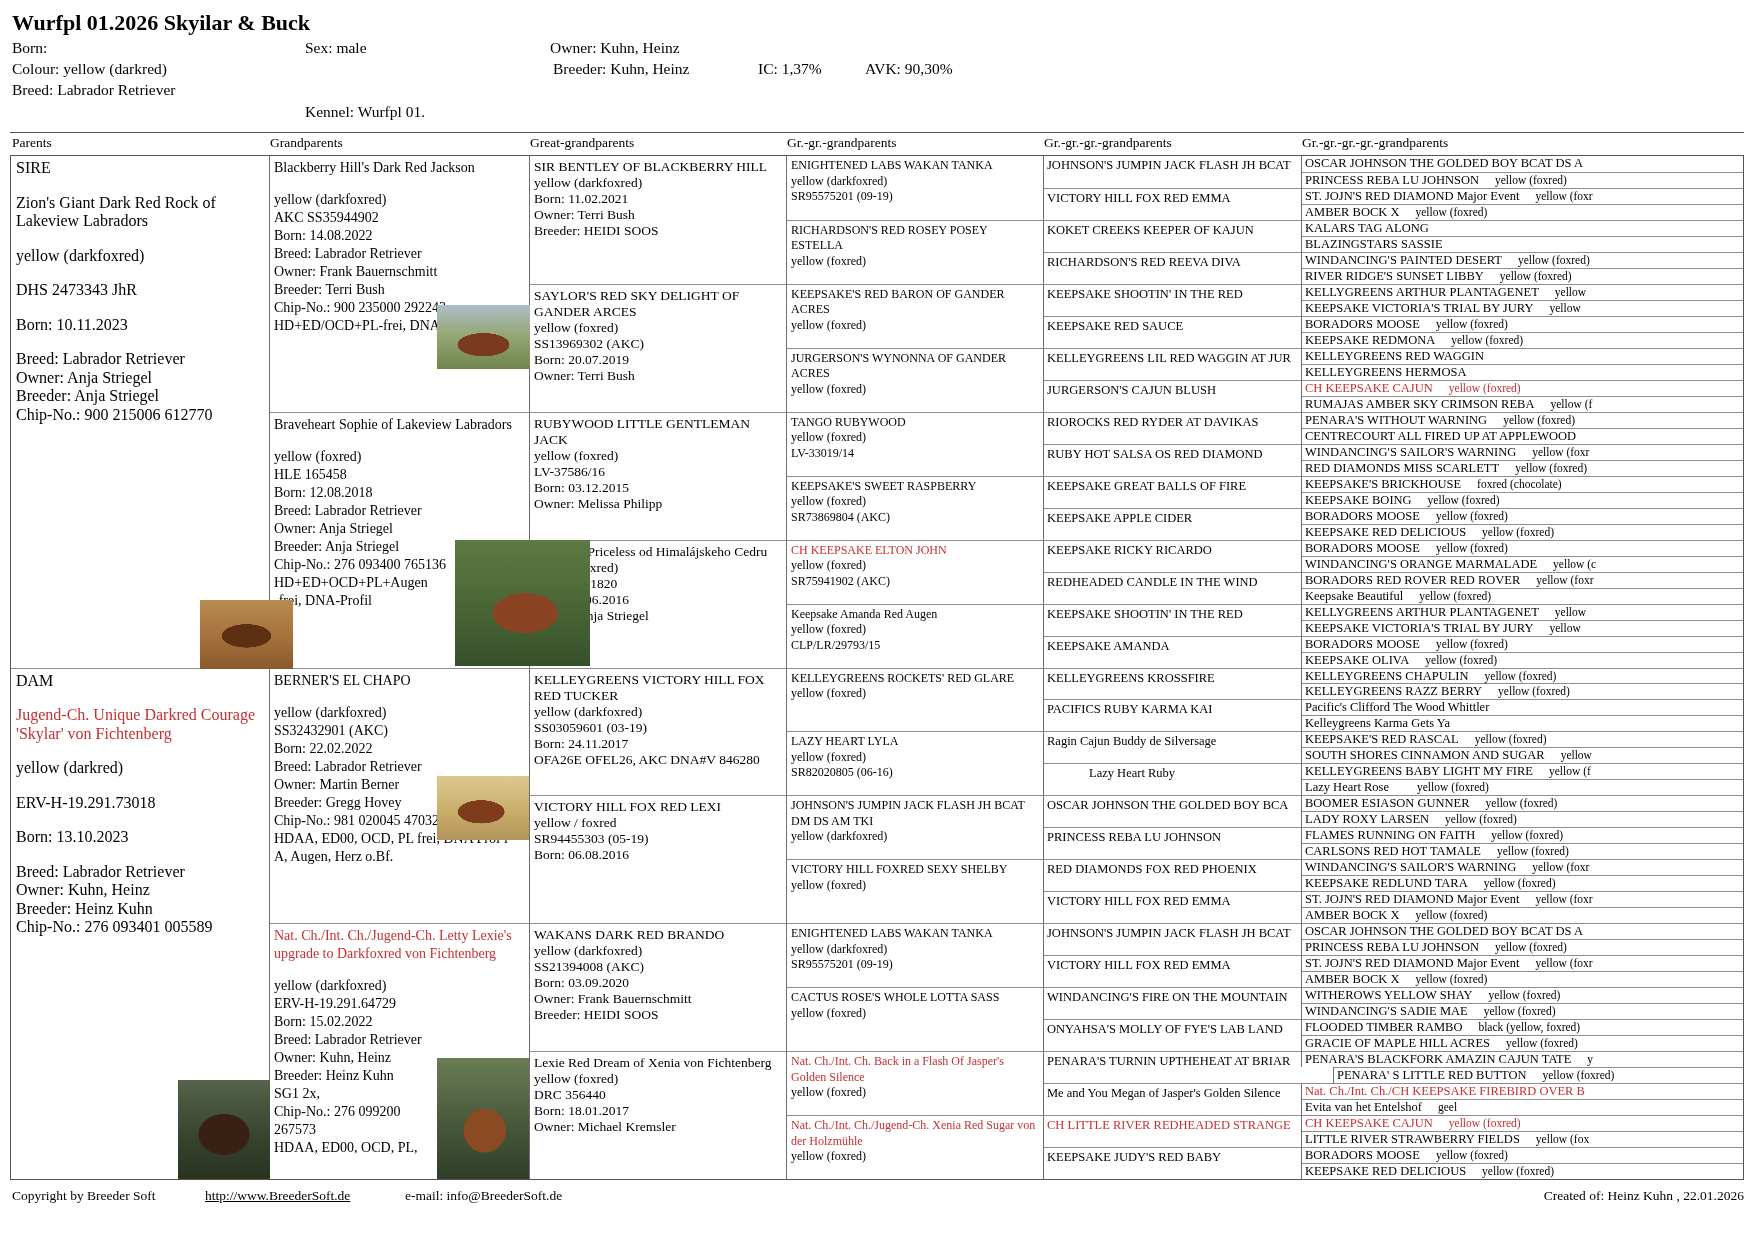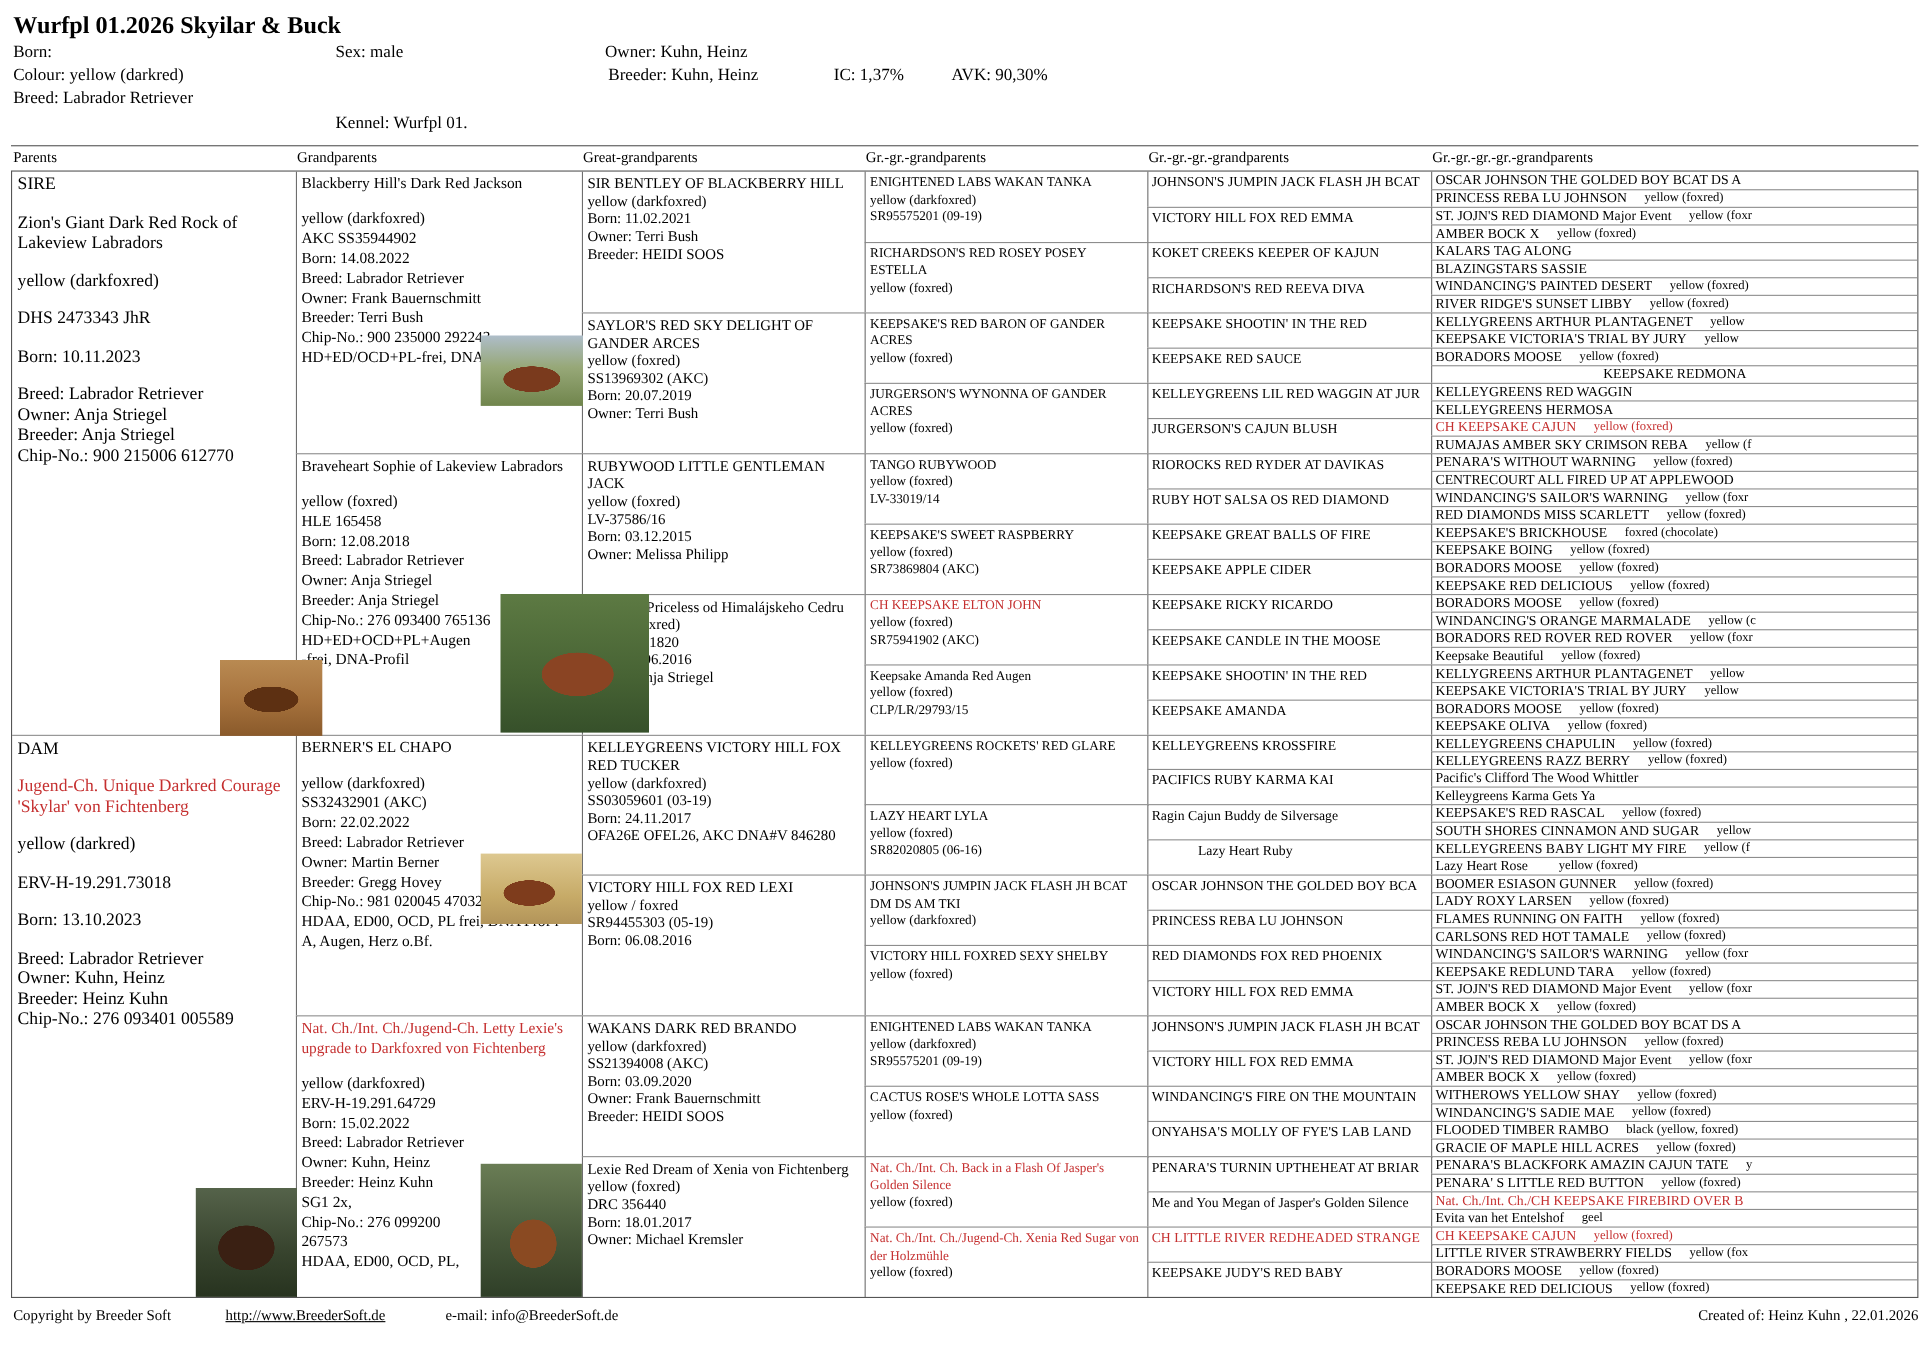--- a/index.html
+++ b/index.html
@@ -330,21 +330,21 @@
       <div class="cell c5 bl bt" style="grid-area: 21 / 5 / span 2;">
         <div class="ln">KEEPSAKE GREAT BALLS OF FIRE</div>
       </div>
       <div class="cell c5 bl bt" style="grid-area: 23 / 5 / span 2;">
         <div class="ln">KEEPSAKE APPLE CIDER</div>
       </div>
       <div class="cell c5 bl bt" style="grid-area: 25 / 5 / span 2;">
         <div class="ln">KEEPSAKE RICKY RICARDO</div>
       </div>
       <div class="cell c5 bl bt" style="grid-area: 27 / 5 / span 2;">
-        <div class="ln">KEEPSAKE CANDLE IN THE MOOSE</div>
+        <div class="ln">REDHEADED CANDLE IN THE WIND</div>
       </div>
       <div class="cell c5 bl bt" style="grid-area: 29 / 5 / span 2;">
         <div class="ln">KEEPSAKE SHOOTIN' IN THE RED</div>
       </div>
       <div class="cell c5 bl bt" style="grid-area: 31 / 5 / span 2;">
         <div class="ln">KEEPSAKE AMANDA</div>
       </div>
       <div class="cell c5 bl bt" style="grid-area: 33 / 5 / span 2;">
         <div class="ln">KELLEYGREENS KROSSFIRE</div>
       </div>
@@ -427,21 +427,21 @@
         <span class="clr">yellow</span>
       </div>
       <div class="cell c6 bl bt" style="grid-area: 10 / 6 / span 1;">
         <span class="nm">KEEPSAKE VICTORIA'S TRIAL BY JURY</span>
         <span class="clr">yellow</span>
       </div>
       <div class="cell c6 bl bt" style="grid-area: 11 / 6 / span 1;">
         <span class="nm">BORADORS MOOSE</span>
         <span class="clr">yellow (foxred)</span>
       </div>
-      <div class="cell c6 bl bt" style="grid-area: 12 / 6 / span 1; flex-direction: column;">
+      <div class="cell c6 bl bt" style="grid-area: 12 / 6 / span 1;">
         <span class="nm">KEEPSAKE REDMONA</span>
         <span class="clr">yellow (foxred)</span>
       </div>
       <div class="cell c6 bl bt" style="grid-area: 13 / 6 / span 1;">
         <span class="nm">KELLEYGREENS RED WAGGIN</span>
       </div>
       <div class="cell c6 bl bt" style="grid-area: 14 / 6 / span 1;">
         <span class="nm">KELLEYGREENS HERMOSA</span>
       </div>
       <div class="cell c6 bl bt" style="grid-area: 15 / 6 / span 1;">
@@ -605,21 +605,21 @@
         <span class="clr">black (yellow, foxred)</span>
       </div>
       <div class="cell c6 bl bt" style="grid-area: 56 / 6 / span 1;">
         <span class="nm">GRACIE OF MAPLE HILL ACRES</span>
         <span class="clr">yellow (foxred)</span>
       </div>
       <div class="cell c6 bl bt" style="grid-area: 57 / 6 / span 1;">
         <span class="nm">PENARA'S BLACKFORK AMAZIN CAJUN TATE</span>
         <span class="clr">y</span>
       </div>
-      <div class="cell c6 bl bt" style="grid-area: 58 / 6 / span 1;">
+      <div class="cell c6 bl bt" style="grid-area: 58 / 6 / span 1; margin-left: 32px;">
         <span class="nm">PENARA' S LITTLE RED BUTTON</span>
         <span class="clr">yellow (foxred)</span>
       </div>
       <div class="cell c6 bl bt" style="grid-area: 59 / 6 / span 1;">
         <span class="nm red">Nat. Ch./Int. Ch./CH KEEPSAKE FIREBIRD OVER B</span>
       </div>
       <div class="cell c6 bl bt" style="grid-area: 60 / 6 / span 1;">
         <span class="nm">Evita van het Entelshof</span>
         <span class="clr">geel</span>
       </div>

